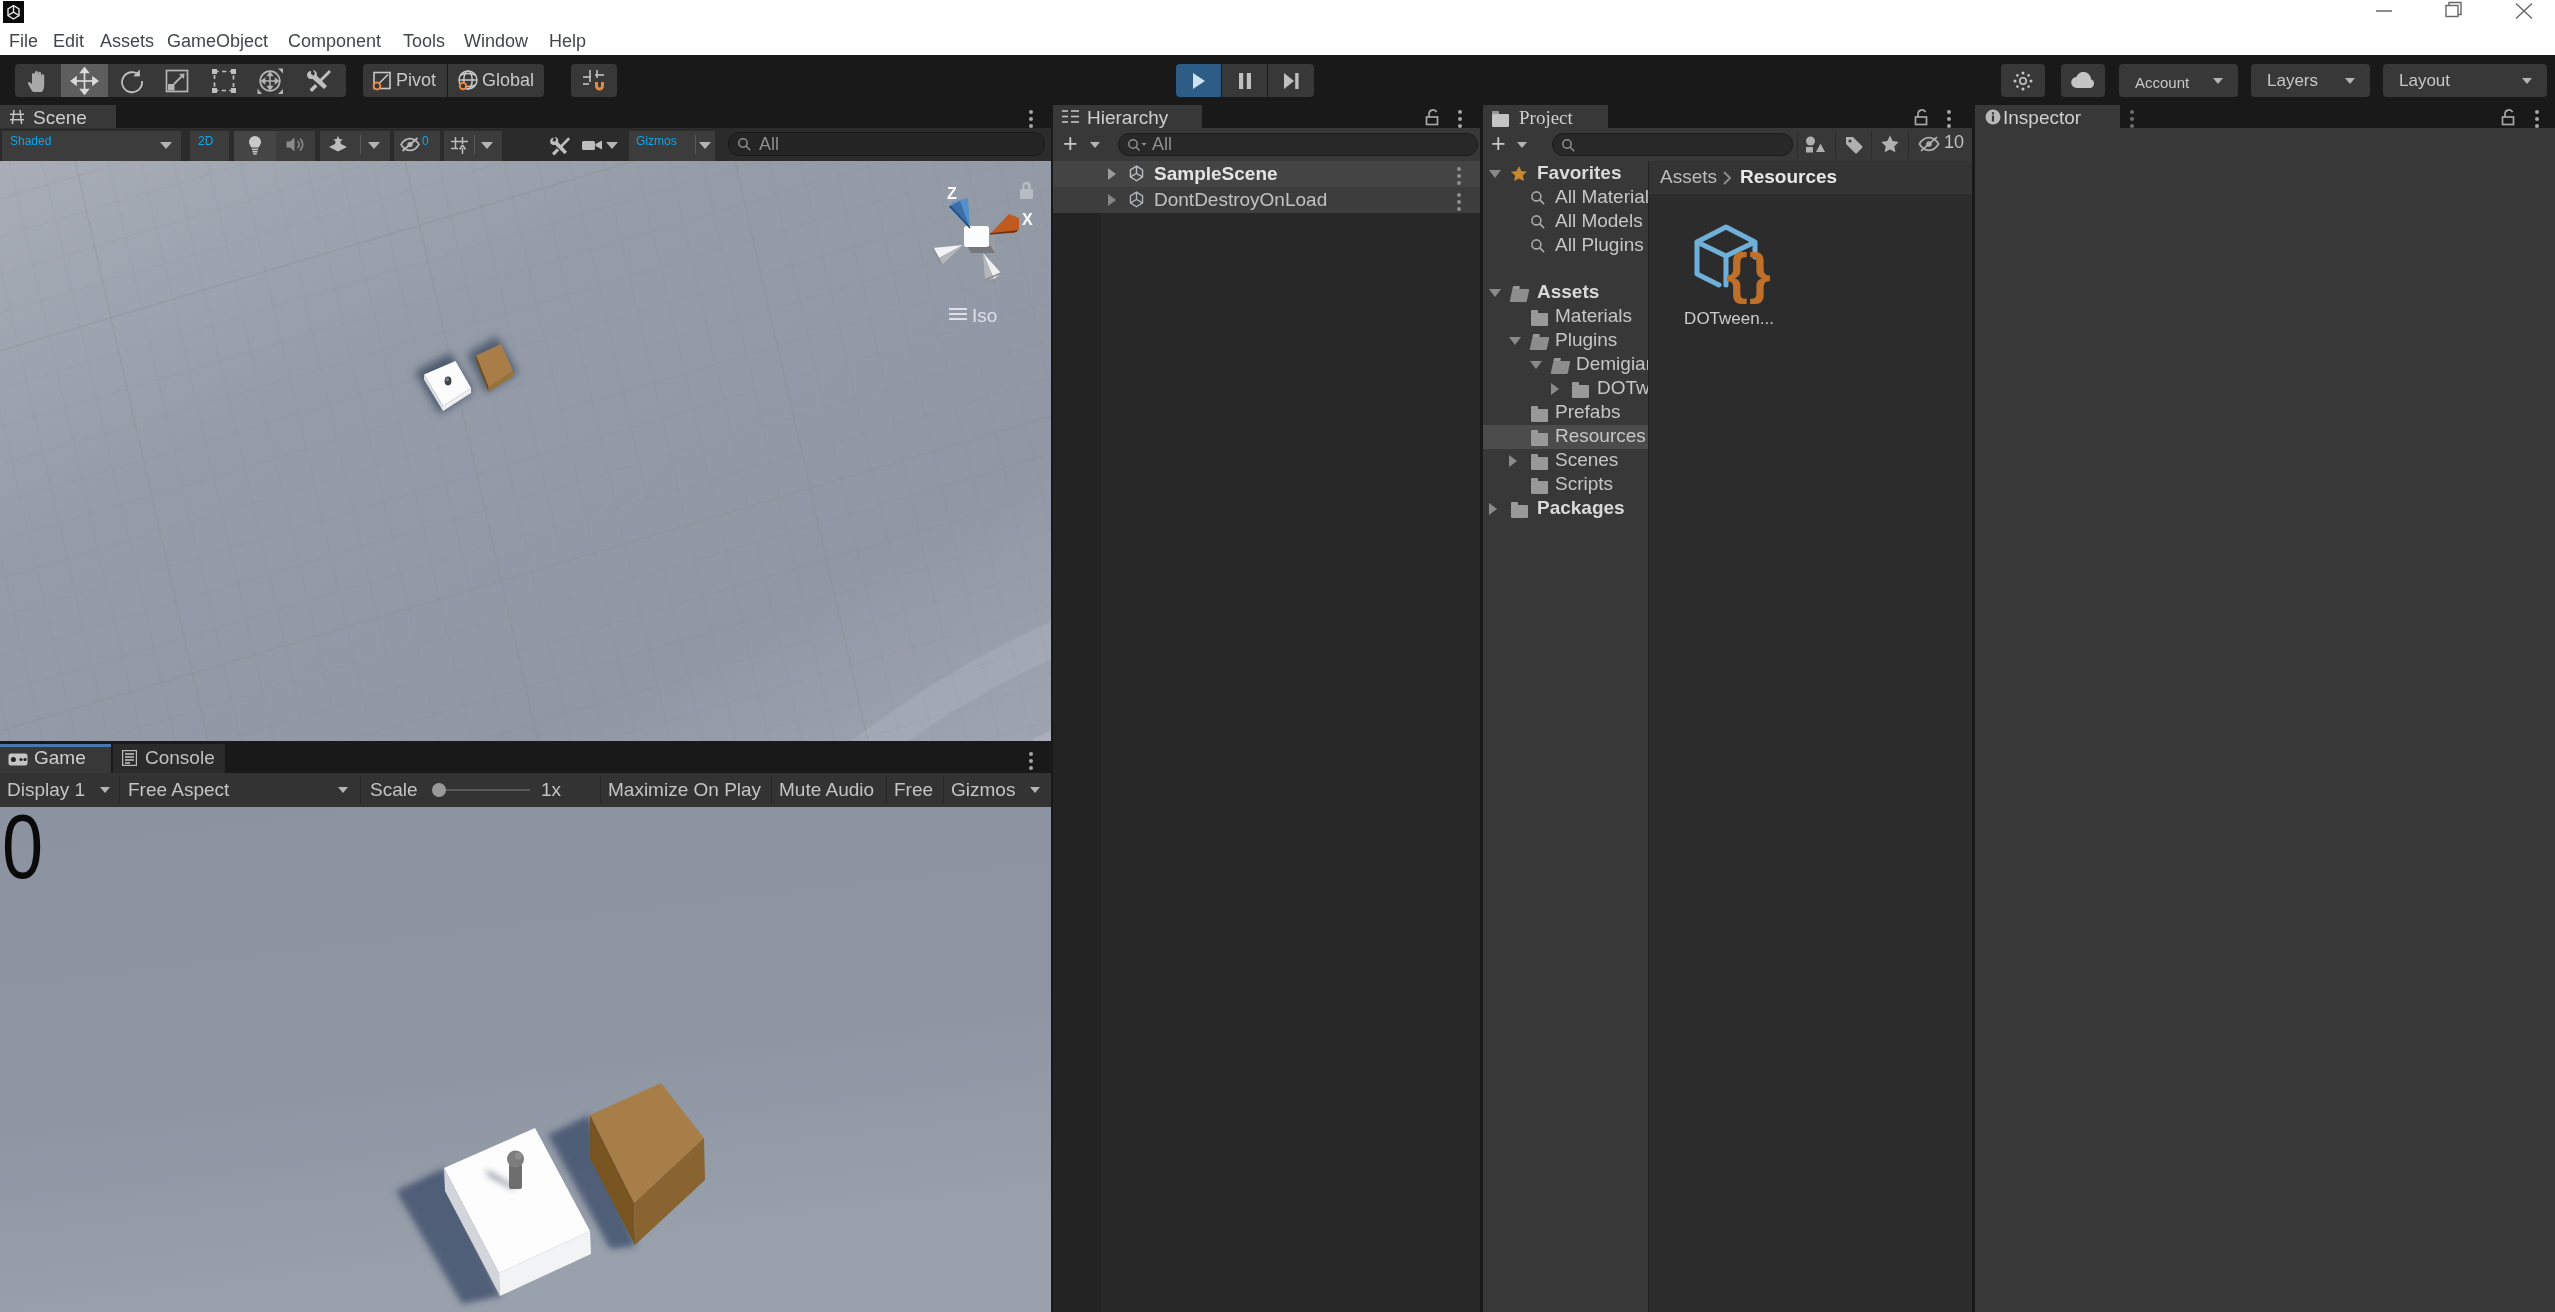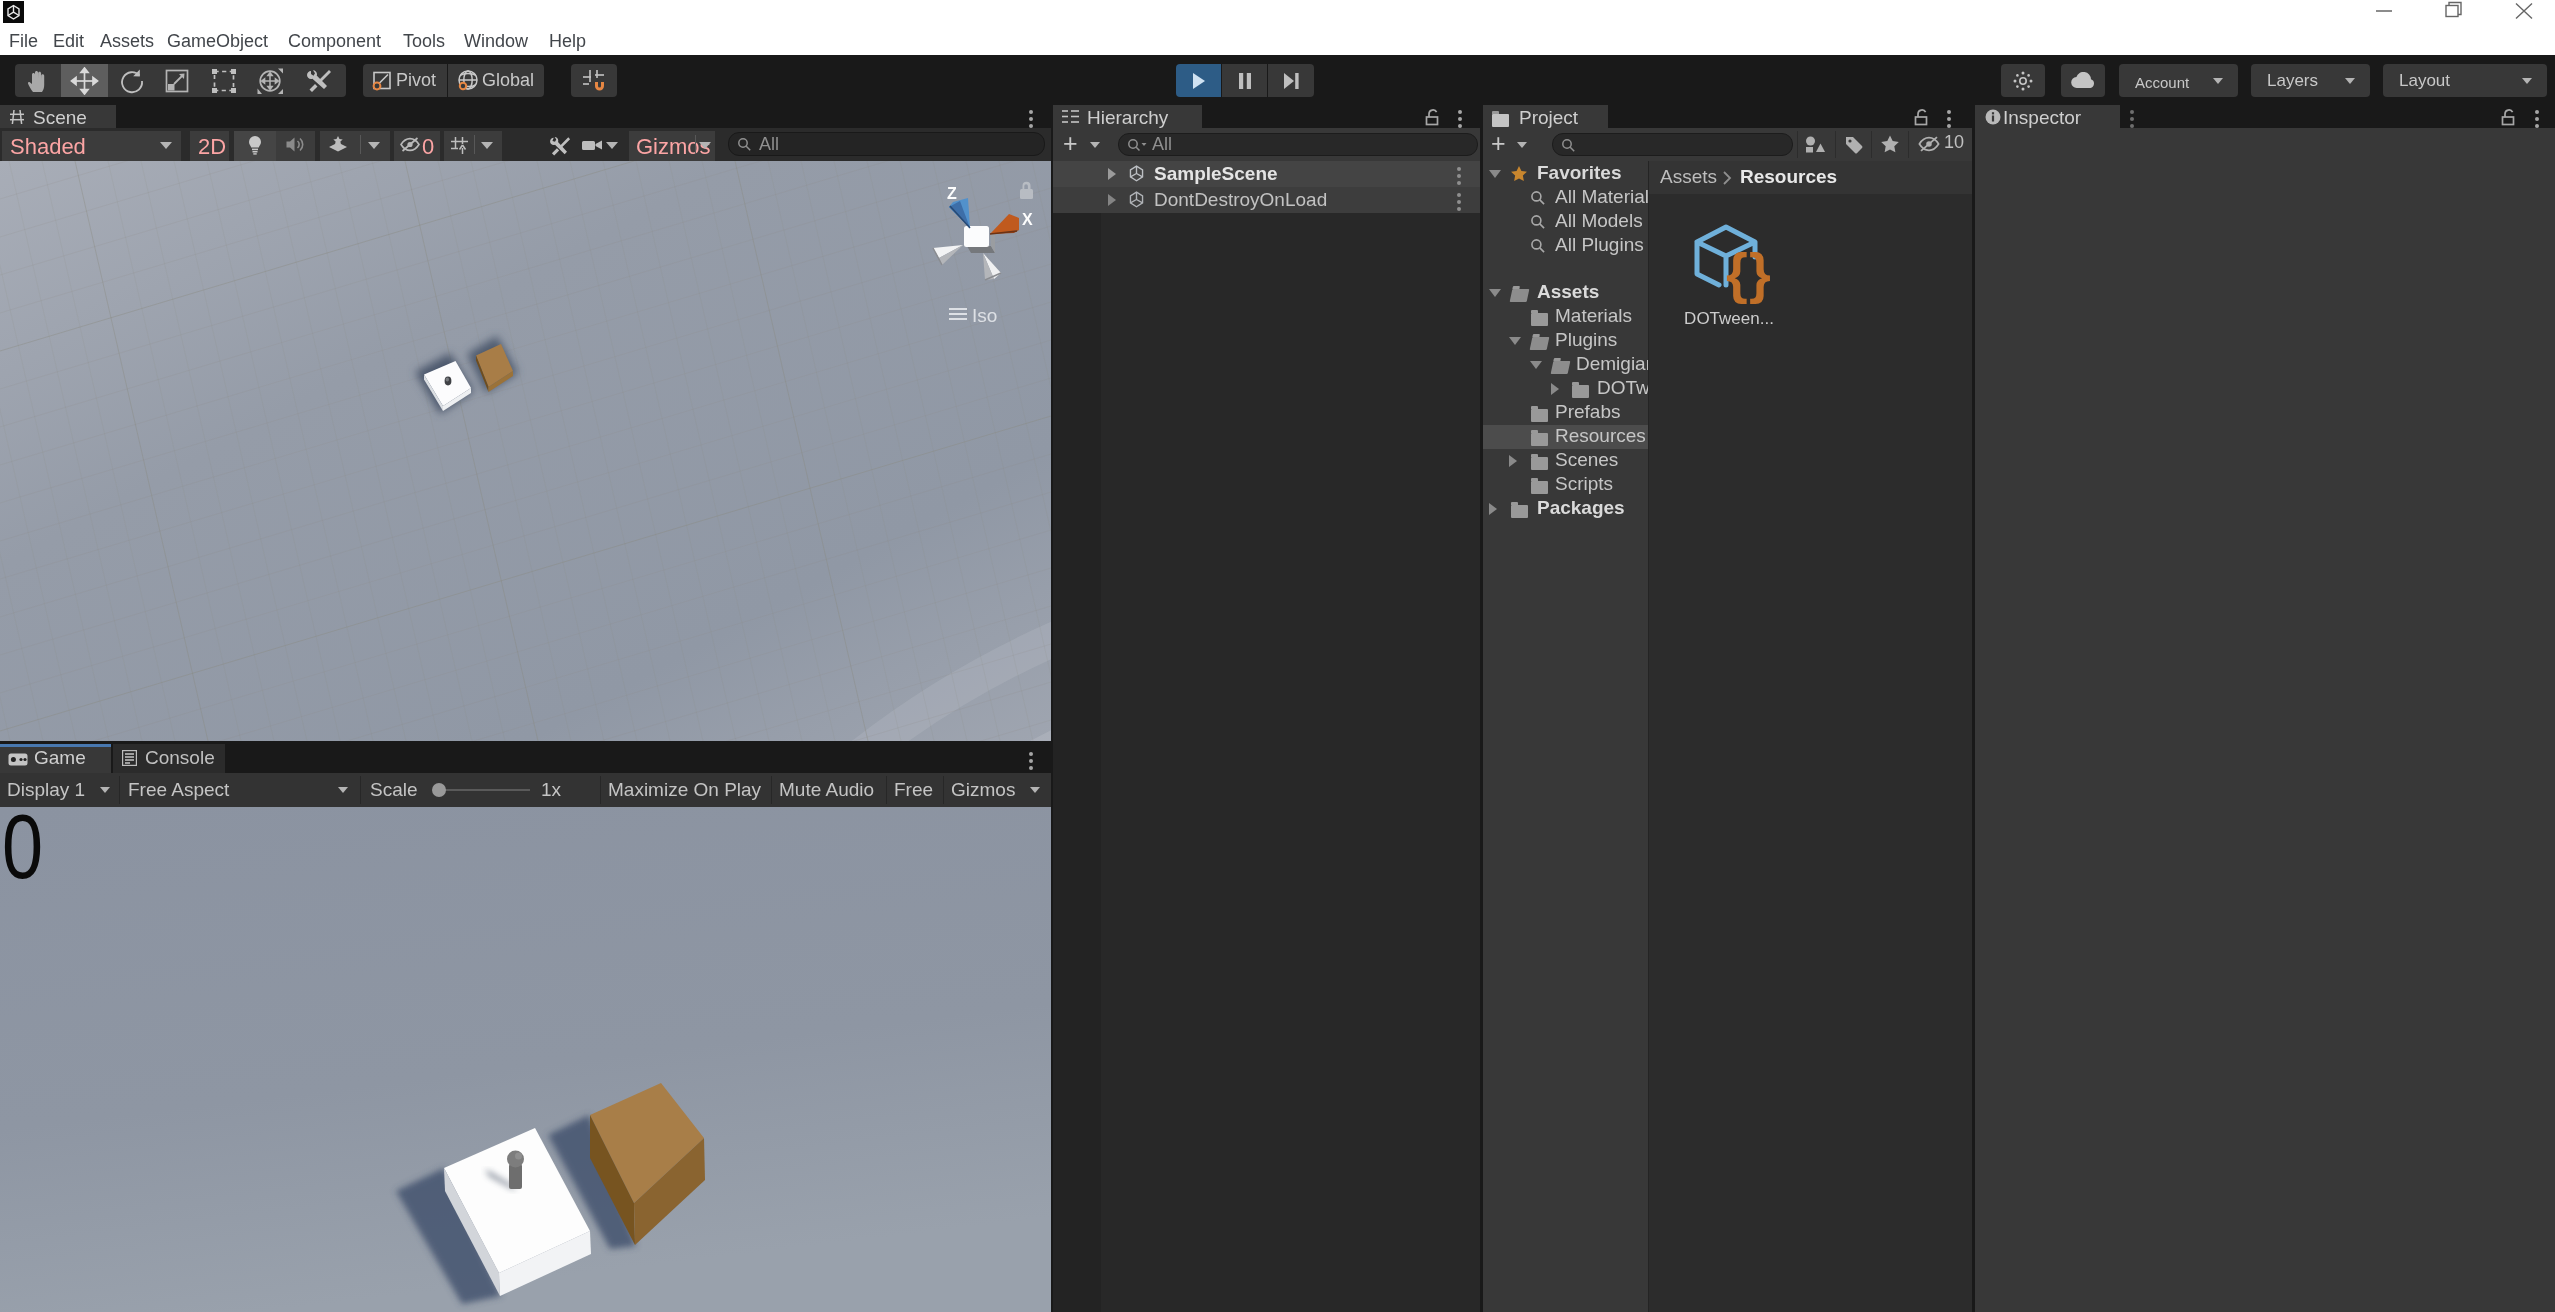--- a/index.html
+++ b/index.html
@@ -27,34 +27,34 @@
 .tab{position:absolute;top:0;height:100%;background:#383838;color:#cfcfcf;font-size:19px;}
 .tab .tx{position:absolute;top:2px;}
 .paneltools{position:absolute;background:#383838;}
 .searchpill{position:absolute;background:#282828;border:1px solid #1c1c1c;border-radius:11px;}
 .dots{position:absolute;width:4px;}
 .dots i{display:block;width:4px;height:4px;border-radius:50%;background:#a6a6a6;margin-bottom:3px;}
 .lock{position:absolute;width:16px;height:17px;}
 
 #scene-tabbar{left:0;top:105px;width:1051px;height:23px;}
 #scene-tools{position:absolute;left:0;top:128px;width:1051px;height:33px;background:#2b2b2b;}
-.sblock{position:absolute;top:3px;height:36px;background:#3c3c3c;color:#fca5a5;font-size:22px;}
+.sblock{position:absolute;top:3px;height:36px;background:#3c3c3c;color:#0ea5e9;font-size:12px;}
 #scene-view{position:absolute;left:0;top:161px;width:1051px;height:580px;overflow:hidden;}
 
 #game-tabbar{left:0;top:744px;width:1051px;height:29px;}
 #game-tools{position:absolute;left:0;top:773px;width:1051px;height:34px;background:#333333;color:#c4c4c4;font-size:19px;}
 #game-view{position:absolute;left:0;top:807px;width:1051px;height:505px;overflow:hidden;}
 .gdiv{position:absolute;top:3px;height:28px;width:1px;background:#272727;}
 
 #hier-tabbar{left:1053px;top:105px;width:427px;height:23px;}
 #hier-tools{left:1053px;top:128px;width:427px;height:33px;}
 #hier-body{position:absolute;left:1053px;top:161px;width:427px;height:1151px;background:#282828;}
 .hrow{position:absolute;left:0;width:427px;height:26px;font-size:19px;}
 
-#proj-tabbar{left:1483px;top:105px;width:489px;height:23px;}
+#proj-tabbar{left:1483px;top:105px;width:489px;height:23px;font-family:Liberation Serif, serif;}
 #proj-tools{left:1483px;top:128px;width:489px;height:33px;}
 #proj-left{position:absolute;left:1483px;top:161px;width:165px;height:1151px;background:#383838;overflow:hidden;}
 #proj-right{position:absolute;left:1648px;top:161px;width:324px;height:1151px;background:#2c2c2c;}
 .prow{position:absolute;left:0;width:165px;height:24px;font-size:19px;color:#c6c6c6;white-space:nowrap;}
 .prow b{color:#dadada;}
 .tri-r{display:inline-block;width:0;height:0;border-top:6px solid transparent;border-bottom:6px solid transparent;border-left:8px solid #8a8a8a;}
 .tri-d{display:inline-block;width:0;height:0;border-left:6px solid transparent;border-right:6px solid transparent;border-top:8px solid #8a8a8a;}
 
 #insp-tabbar{left:1975px;top:105px;width:580px;height:23px;}
 #insp-body{position:absolute;left:1975px;top:128px;width:580px;height:1184px;background:#383838;}

